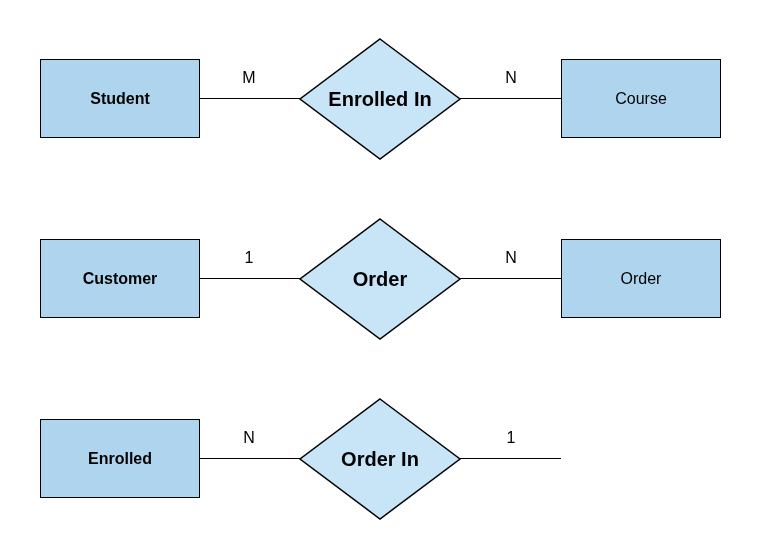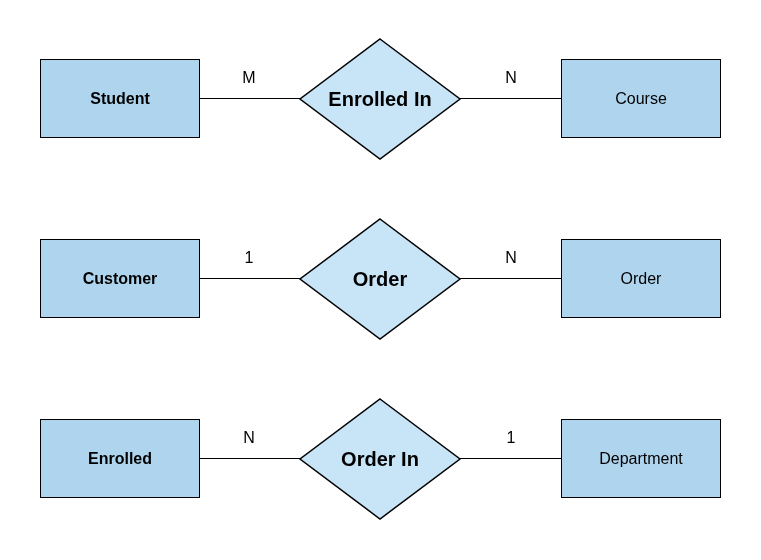--- a/index.html
+++ b/index.html
@@ -127,18 +127,15 @@
       <span class="entity-label">Enrolled</span>
     </div>
     <div class="connector left-connector"></div>
     <span class="cardinality card-left">N</span>
     <svg class="diamond" width="164" height="124" viewBox="0 0 164 124" aria-hidden="true">
       <polygon points="82,2 162,62 82,122 2,62"></polygon>
     </svg>
     <span class="relationship-label">Order In</span>
     <span class="cardinality card-right">1</span>
     <div class="connector right-connector"></div>
-    <div class="entity right">
-      <span class="entity-label">Department</span>
-    </div>
   </div>
 
 </div>
 
 </body></html>

